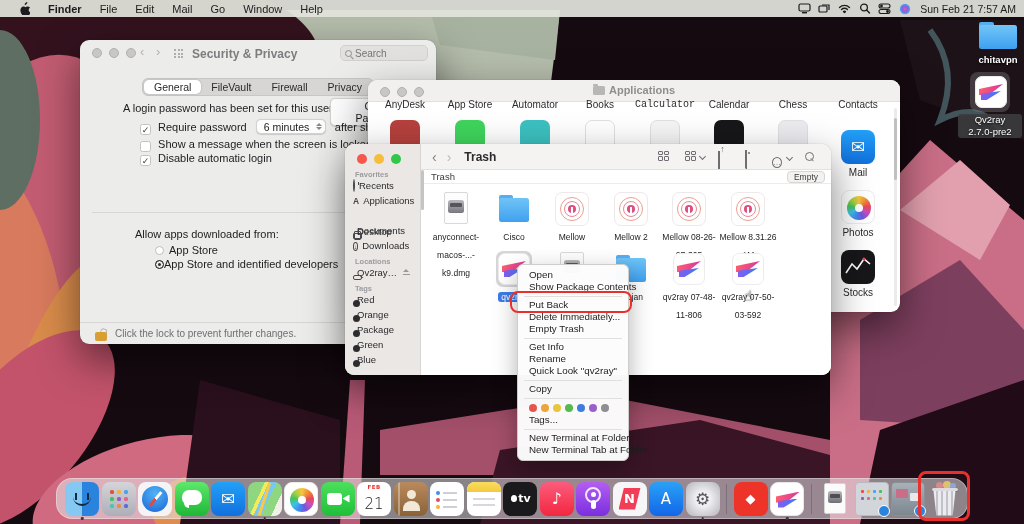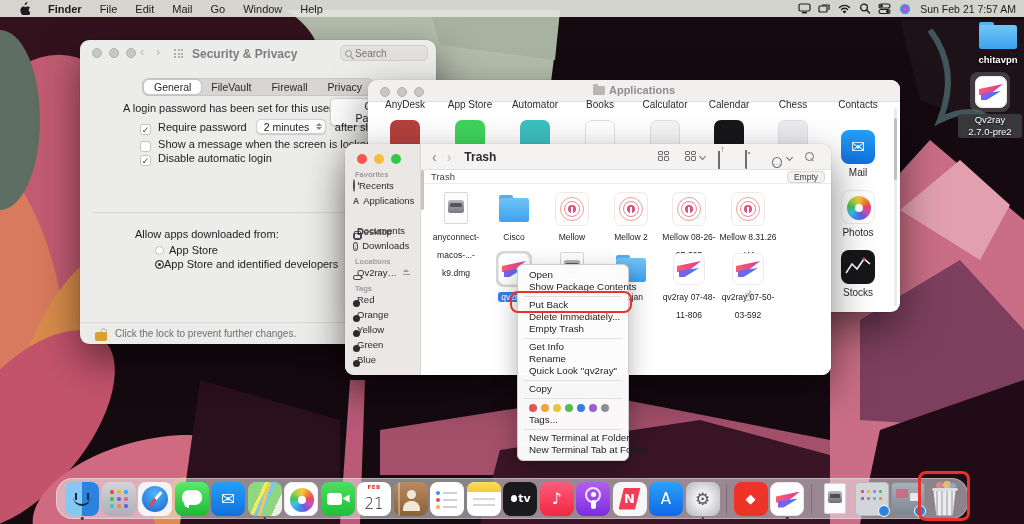--- a/index.html
+++ b/index.html
@@ -222,21 +222,21 @@
         <span class="sec-tab">FileVault</span>
         <span class="sec-tab">Firewall</span>
         <span class="sec-tab">Privacy</span>
       </div>
     <div class="sec-row" style="left:43px;top:62px;">A login password has been set for this user</div>
     <button class="mini-btn" style="position:absolute;left:250px;top:58px;">Change Password...</button>
     <div class="sec-row" style="left:60px;top:79px;">
       <span class="cb">✓</span>
       <span style="margin-left:4px;">Require password</span>
       <span class="dropdown" style="margin-left:6px;width:70px;">
-        <span>2 minutes</span>
+        <span>6 minutes</span>
         <span class="stepper">
             <i class="up"></i>
             <i class="dn"></i>
           </span>
       </span>
       <span style="margin-left:6px;">after sleep or screen saver begins</span>
     </div>
     <div class="sec-row" style="left:60px;top:96px;">
       <span class="cb" style="color:transparent;">✓</span>
       <span style="margin-left:4px;">Show a message when the screen is locked</span>
@@ -270,21 +270,21 @@
     </div>
     <div id="app-title">
       <span class="mini-folder"></span>
       <span>Applications</span>
     </div>
     <div id="app-labels">
         <span class="app-col-label" style="left: 37px; top: 19px;">AnyDesk</span>
         <span class="app-col-label" style="left: 102px; top: 19px;">App Store</span>
         <span class="app-col-label" style="left: 167px; top: 19px;">Automator</span>
         <span class="app-col-label" style="left: 232px; top: 19px;">Books</span>
-        <span class="app-col-label" style="left: 297px; top: 19px;">Calculator</span>
+        <span class="app-col-label" style="left: 297px; top: 19px; font-family: Liberation Mono, monospace;">Calculator</span>
         <span class="app-col-label" style="left: 361px; top: 19px;">Calendar</span>
         <span class="app-col-label" style="left: 425px; top: 19px;">Chess</span>
         <span class="app-col-label" style="left: 490px; top: 19px;">Contacts</span>
       </div>
     <div id="app-partials">
         <div class="app-part-icon" style="left: 37px; top: 40px; background: rgb(181, 65, 61);"></div>
         <div class="app-part-icon" style="left: 102px; top: 40px; background: rgb(63, 212, 92);"></div>
         <div class="app-part-icon" style="left: 167px; top: 40px; background: rgb(61, 192, 192);"></div>
         <div class="app-part-icon" style="left: 232px; top: 40px; background: rgb(255, 255, 255); border: 1px solid rgb(224, 224, 224);"></div>
         <div class="app-part-icon" style="left: 297px; top: 40px; background: rgb(245, 245, 245); border: 1px solid rgb(224, 224, 224);"></div>
@@ -359,21 +359,21 @@
         <div class="sb-item" style="top: 150px;">
           <span><span class="sb-ico" style="width:7px;height:7px;"><i style="position:absolute;left:0;top:0;width:7px;height:7px;border-radius:50%;background:#2c2c2e;"></i></span></span>
           <span>Red</span>
         </div>
         <div class="sb-item" style="top: 165px;">
           <span><span class="sb-ico" style="width:7px;height:7px;"><i style="position:absolute;left:0;top:0;width:7px;height:7px;border-radius:50%;background:#2c2c2e;"></i></span></span>
           <span>Orange</span>
         </div>
         <div class="sb-item" style="top: 180px;">
           <span><span class="sb-ico" style="width:7px;height:7px;"><i style="position:absolute;left:0;top:0;width:7px;height:7px;border-radius:50%;background:#2c2c2e;"></i></span></span>
-          <span>Yellow</span>
+          <span>Package</span>
         </div>
         <div class="sb-item" style="top: 195px;">
           <span><span class="sb-ico" style="width:7px;height:7px;"><i style="position:absolute;left:0;top:0;width:7px;height:7px;border-radius:50%;background:#2c2c2e;"></i></span></span>
           <span>Green</span>
         </div>
         <div class="sb-item" style="top: 210px;">
           <span><span class="sb-ico" style="width:7px;height:7px;"><i style="position:absolute;left:0;top:0;width:7px;height:7px;border-radius:50%;background:#2c2c2e;"></i></span></span>
           <span>Blue</span>
         </div>
       </div>

